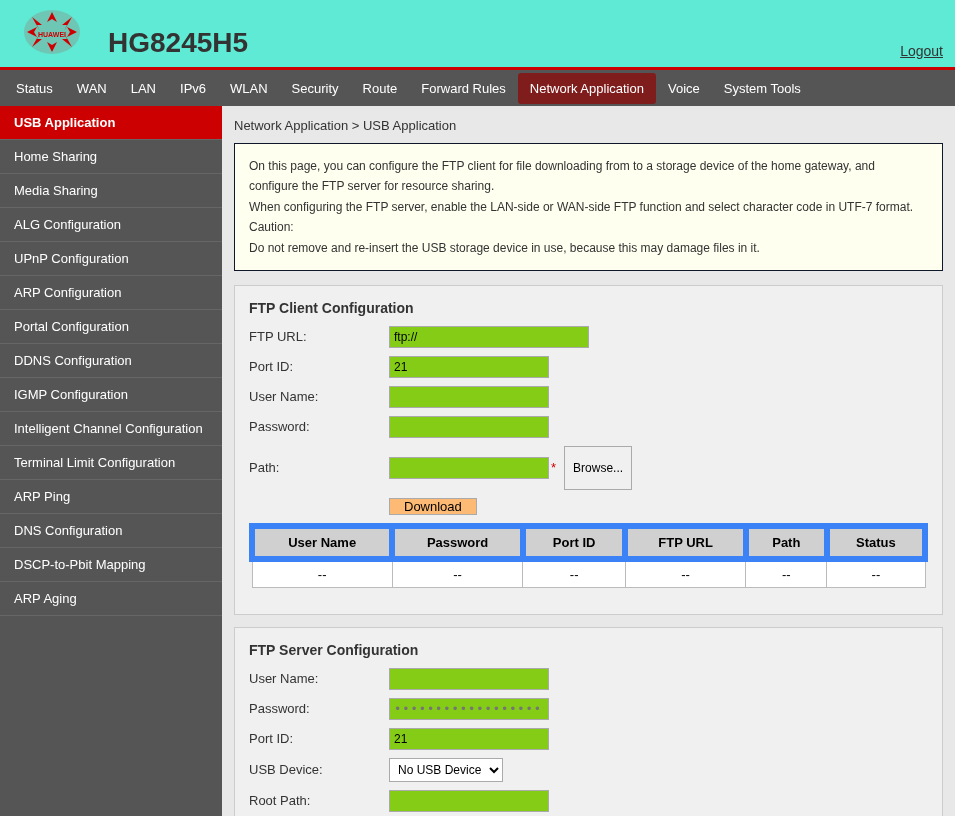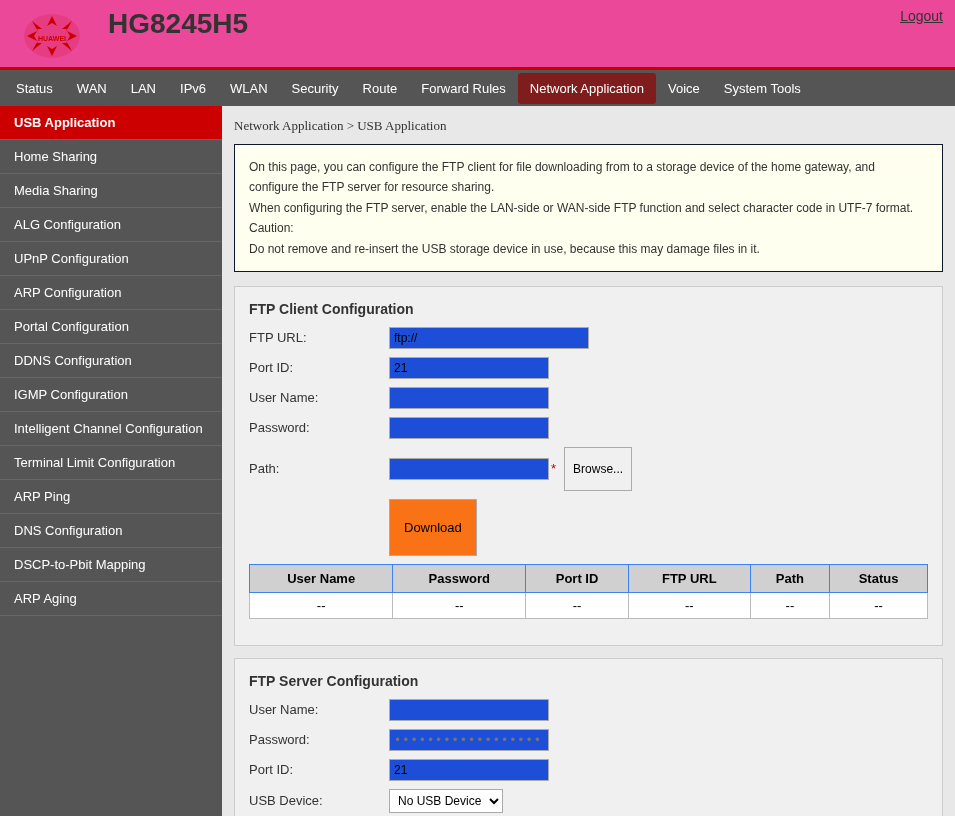--- a/index.html
+++ b/index.html
@@ -1,19 +1,19 @@
 <!DOCTYPE html>
 <html><head>
   <meta charset="utf-8">
   <style>
     * { margin: 0; padding: 0; box-sizing: border-box; }
     body { font-family: Arial, sans-serif; font-size: 13px; background: #d0d0d0; width: 955px; }
 
     
-    #header { background: #ec4899; display: flex; align-items: flex-start; padding: 8px 12px; border-bottom: 3px solid #cc0000; height: 70px; }
+    #header { background: #5eead4; display: flex; align-items: flex-end; padding: 8px 12px; border-bottom: 3px solid #cc0000; height: 70px; }
     #logo { width: 80px; height: 55px; display: flex; align-items: center; justify-content: center; }
     .huawei-logo { width: 60px; height: 50px; }
     #brand-title { font-size: 28px; font-weight: bold; color: #333; margin-left: 16px; flex: 1; }
     #logout-btn { background: none; border: none; color: #333; font-size: 14px; cursor: pointer; text-decoration: underline; }
 
     
     #nav { background: #555; display: flex; align-items: center; height: 36px; padding: 0 4px; }
     .nav-item { color: #fff; padding: 8px 12px; cursor: pointer; font-size: 13px; white-space: nowrap; }
     .nav-item.active { background: #7f1d1d; border-radius: 3px; }
 
@@ -22,41 +22,41 @@
 
     
     #sidebar { width: 222px; background: #555; flex-shrink: 0; }
     .sidebar-item { color: #fff; padding: 9px 14px; cursor: pointer; font-size: 13px; border-bottom: 1px solid #666; }
     .sidebar-item.active { background: #cc0000; color: #fff; font-weight: bold; }
 
     
     #main { flex: 1; background: #e8e8e8; padding: 12px; }
 
     
-    #breadcrumb { font-size: 13px; color: #333; margin-bottom: 10px; font-family: Liberation Serif, serif; }
+    #breadcrumb { font-size: 13px; color: #333; margin-bottom: 10px; }
 
     
     .info-box { background: #fffff0; border: 1px solid #0f172a; padding: 12px 14px; margin-bottom: 14px; font-size: 12px; line-height: 1.7; color: #333; }
 
     
     .section-title { font-size: 14px; font-weight: bold; color: #333; margin-bottom: 10px; }
 
     .form-section { background: #f0f0f0; border: 1px solid #ccc; padding: 14px; margin-bottom: 12px; }
 
     .form-row { display: flex; align-items: center; margin-bottom: 8px; }
     .form-label { width: 140px; color: #333; font-size: 13px; flex-shrink: 0; }
-    .form-input { width: 160px; height: 22px; border: 1px solid #aaa; padding: 2px 4px; font-size: 12px; background: #1d4ed8; }
+    .form-input { width: 160px; height: 22px; border: 1px solid #aaa; padding: 2px 4px; font-size: 12px; background: #84cc16; }
     .form-input-wide { width: 200px; }
 
     .browse-btn { margin-left: 6px; background: #f0f0f0; border: 1px solid #aaa; padding: 14px 8px; cursor: pointer; font-size: 12px; }
-    .action-btn { background: #f97316; border: 1px solid #aaa; padding: 20px 14px; cursor: pointer; font-size: 13px; margin-right: 6px; }
+    .action-btn { background: #fdba74; border: 1px solid #aaa; padding: 0 14px; cursor: pointer; font-size: 13px; margin-right: 6px; }
 
     
     .data-table { width: 100%; border-collapse: collapse; margin-bottom: 12px; }
-    .data-table th { background: #d0d0d0; border: 1px solid #3b82f6; padding: 6px 10px; text-align: center; font-size: 13px; }
+    .data-table th { background: #d0d0d0; border: 6px solid #3b82f6; padding: 6px 10px; text-align: center; font-size: 13px; }
     .data-table td { background: #fff; border: 1px solid #bbb; padding: 5px 10px; text-align: center; font-size: 13px; }
 
     
     .form-checkbox { width: 14px; height: 14px; }
 
     
     .form-select { height: 24px; border: 1px solid #aaa; background: #fff; font-size: 12px; padding: 1px 4px; }
 
     
     .pwd-field { font-family: monospace; letter-spacing: 1px; }

